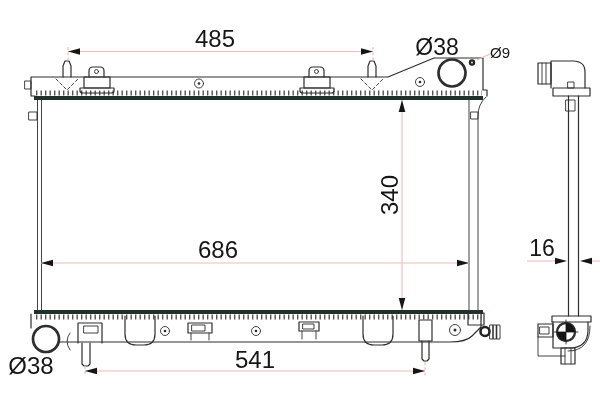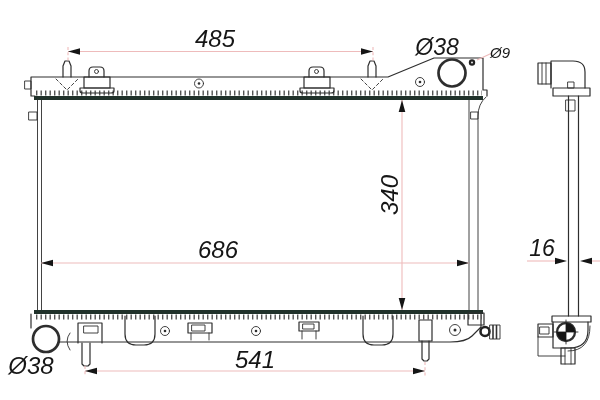--- a/index.html
+++ b/index.html
@@ -1,16 +1,16 @@
 <!DOCTYPE html>
 <html><head>
 <meta charset="utf-8">
 <style>
   html,body{margin:0;padding:0;background:#ffffff;}
-  .canvas{position:relative;width:600px;height:380px;background:#ffffff;overflow:hidden;font-style:italic;}
+  .canvas{position:relative;width:600px;height:380px;background:#ffffff;overflow:hidden;}
   svg{display:block;}
   .ln{fill:none;stroke:#2e2e2e;stroke-width:1.2;stroke-linecap:round;stroke-linejoin:round;}
   .thin{stroke-width:0.9;}
   .thick{stroke-width:2.7;}
   .dark{fill:#20312a;stroke:none;}
   .hatch{fill:none;stroke:#555555;stroke-width:5;stroke-dasharray:1.4,3.1;}
   .dim{fill:none;stroke:#eebbbb;stroke-width:1.1;}
   .dimdash{stroke-dasharray:3,2.2;}
   .arrow{fill:#151515;stroke:none;}
   .dot{fill:#2e2e2e;stroke:none;}

